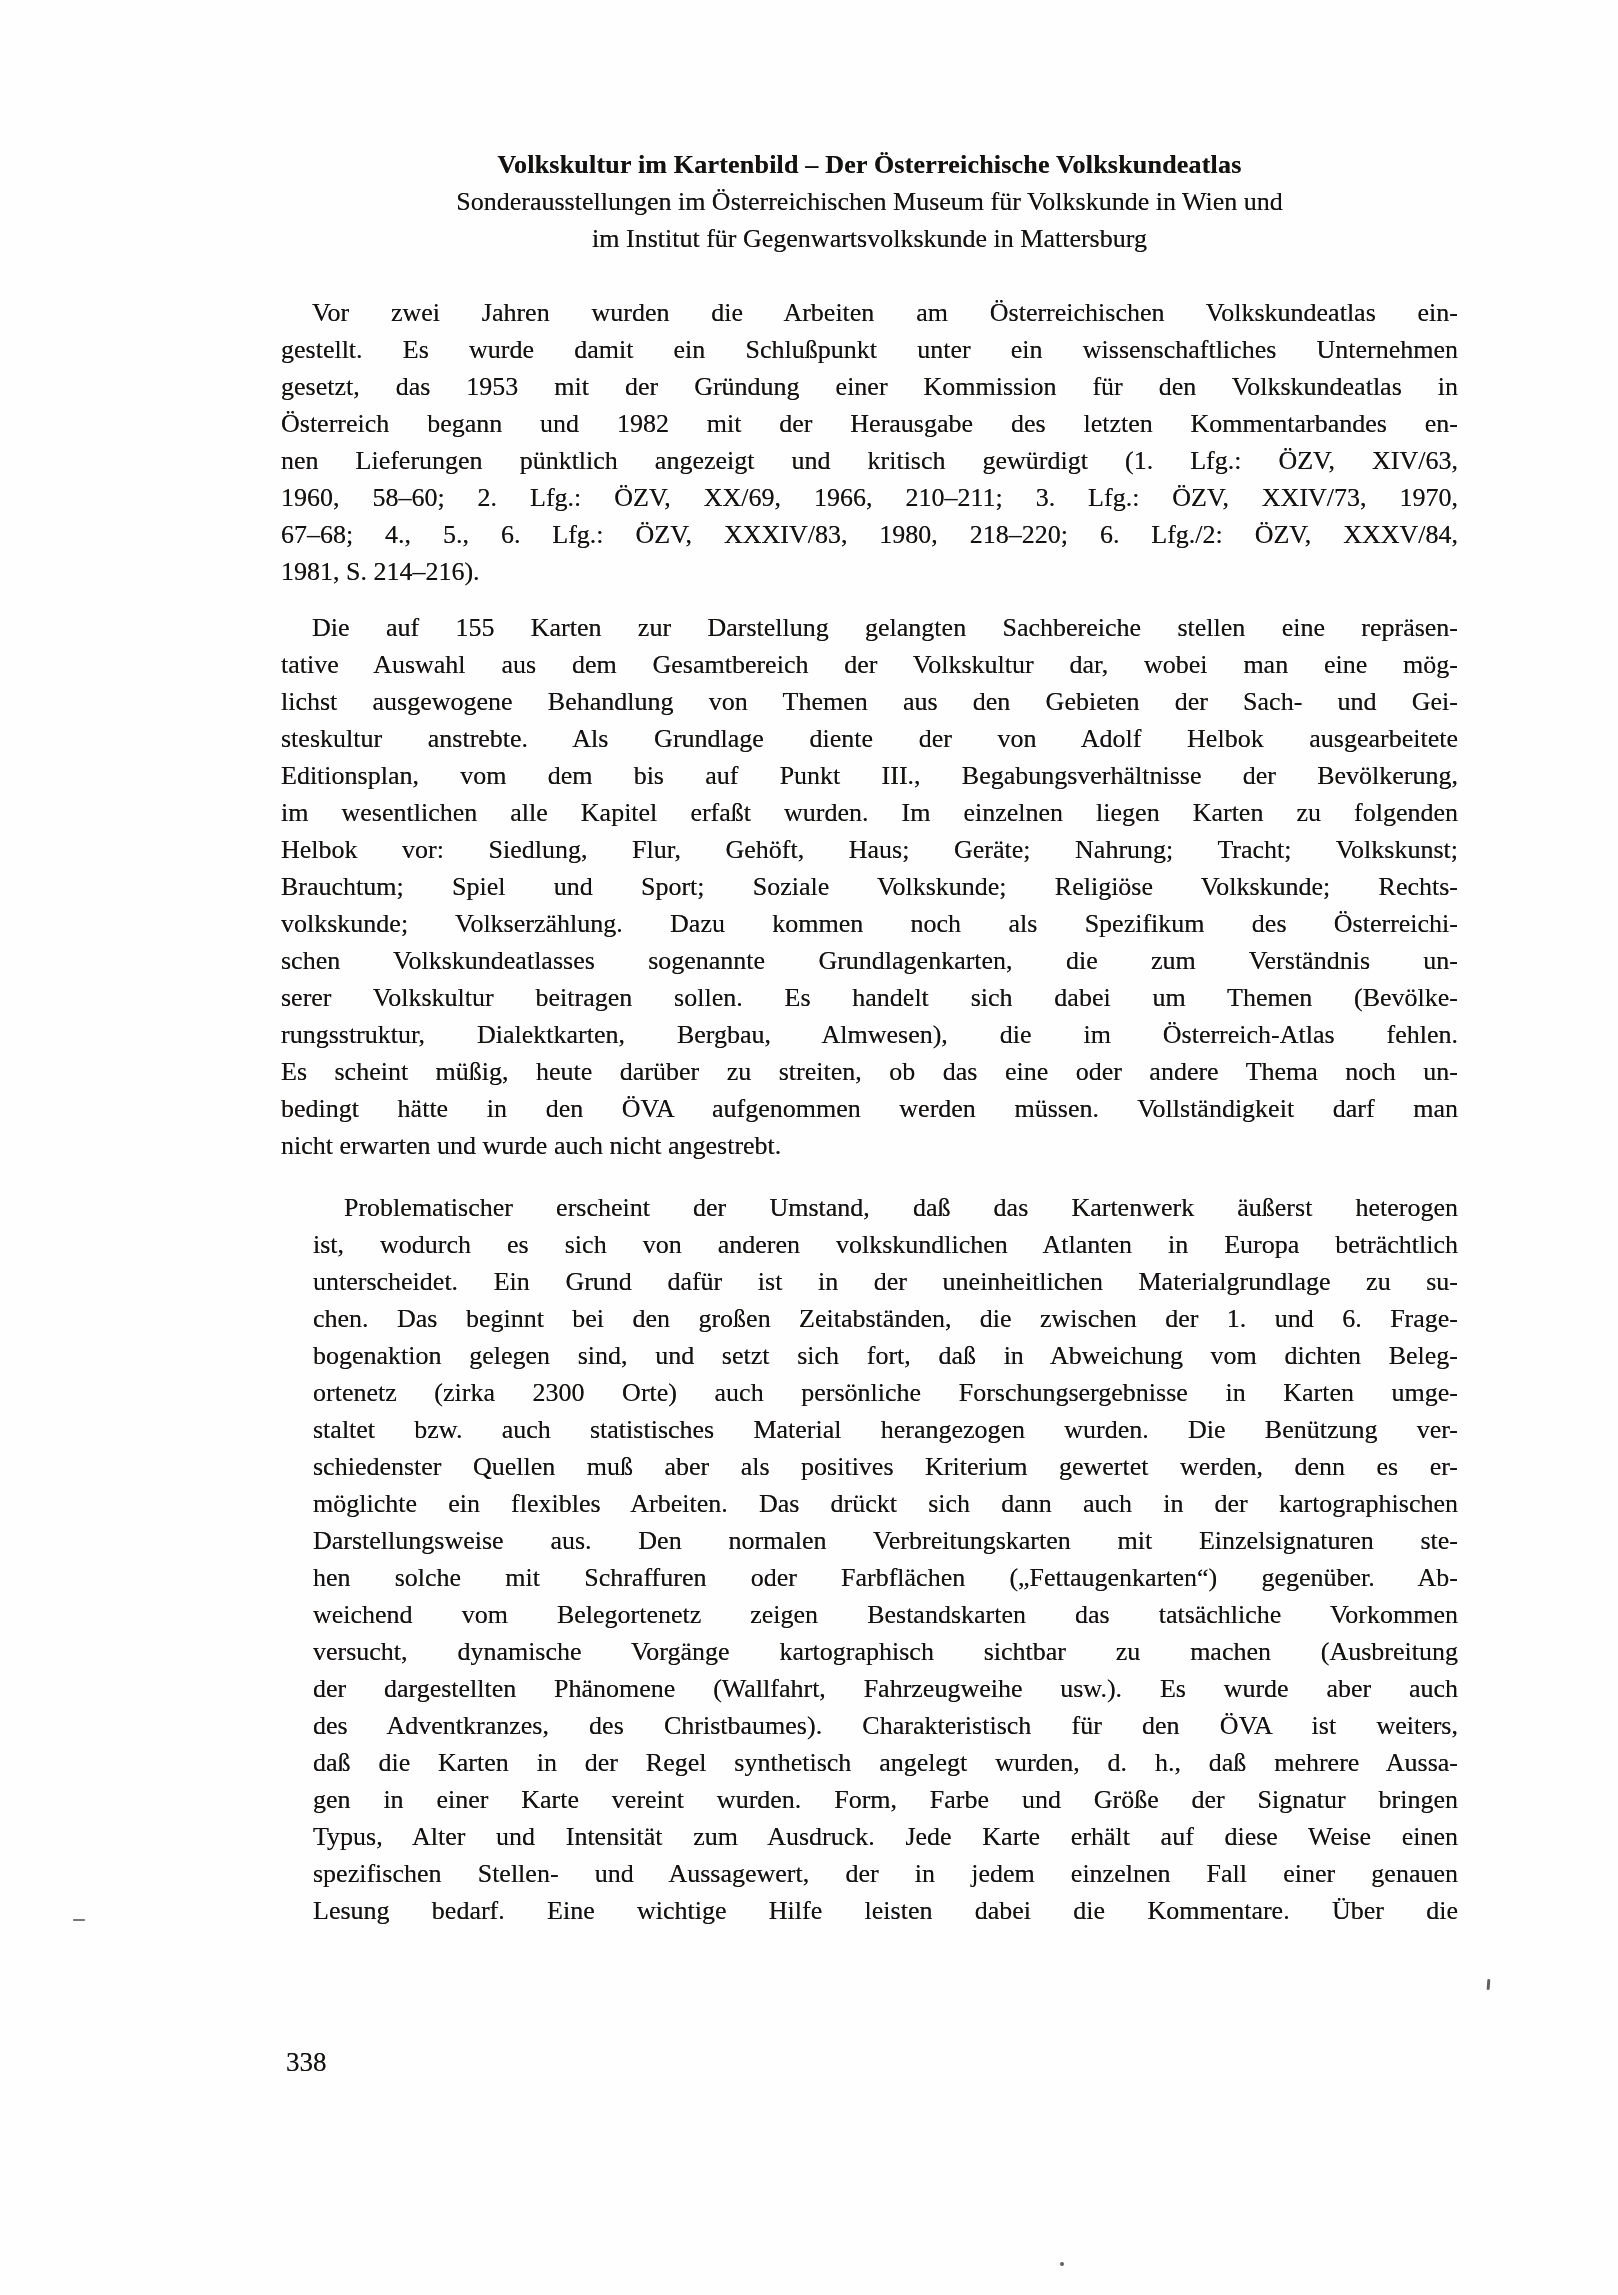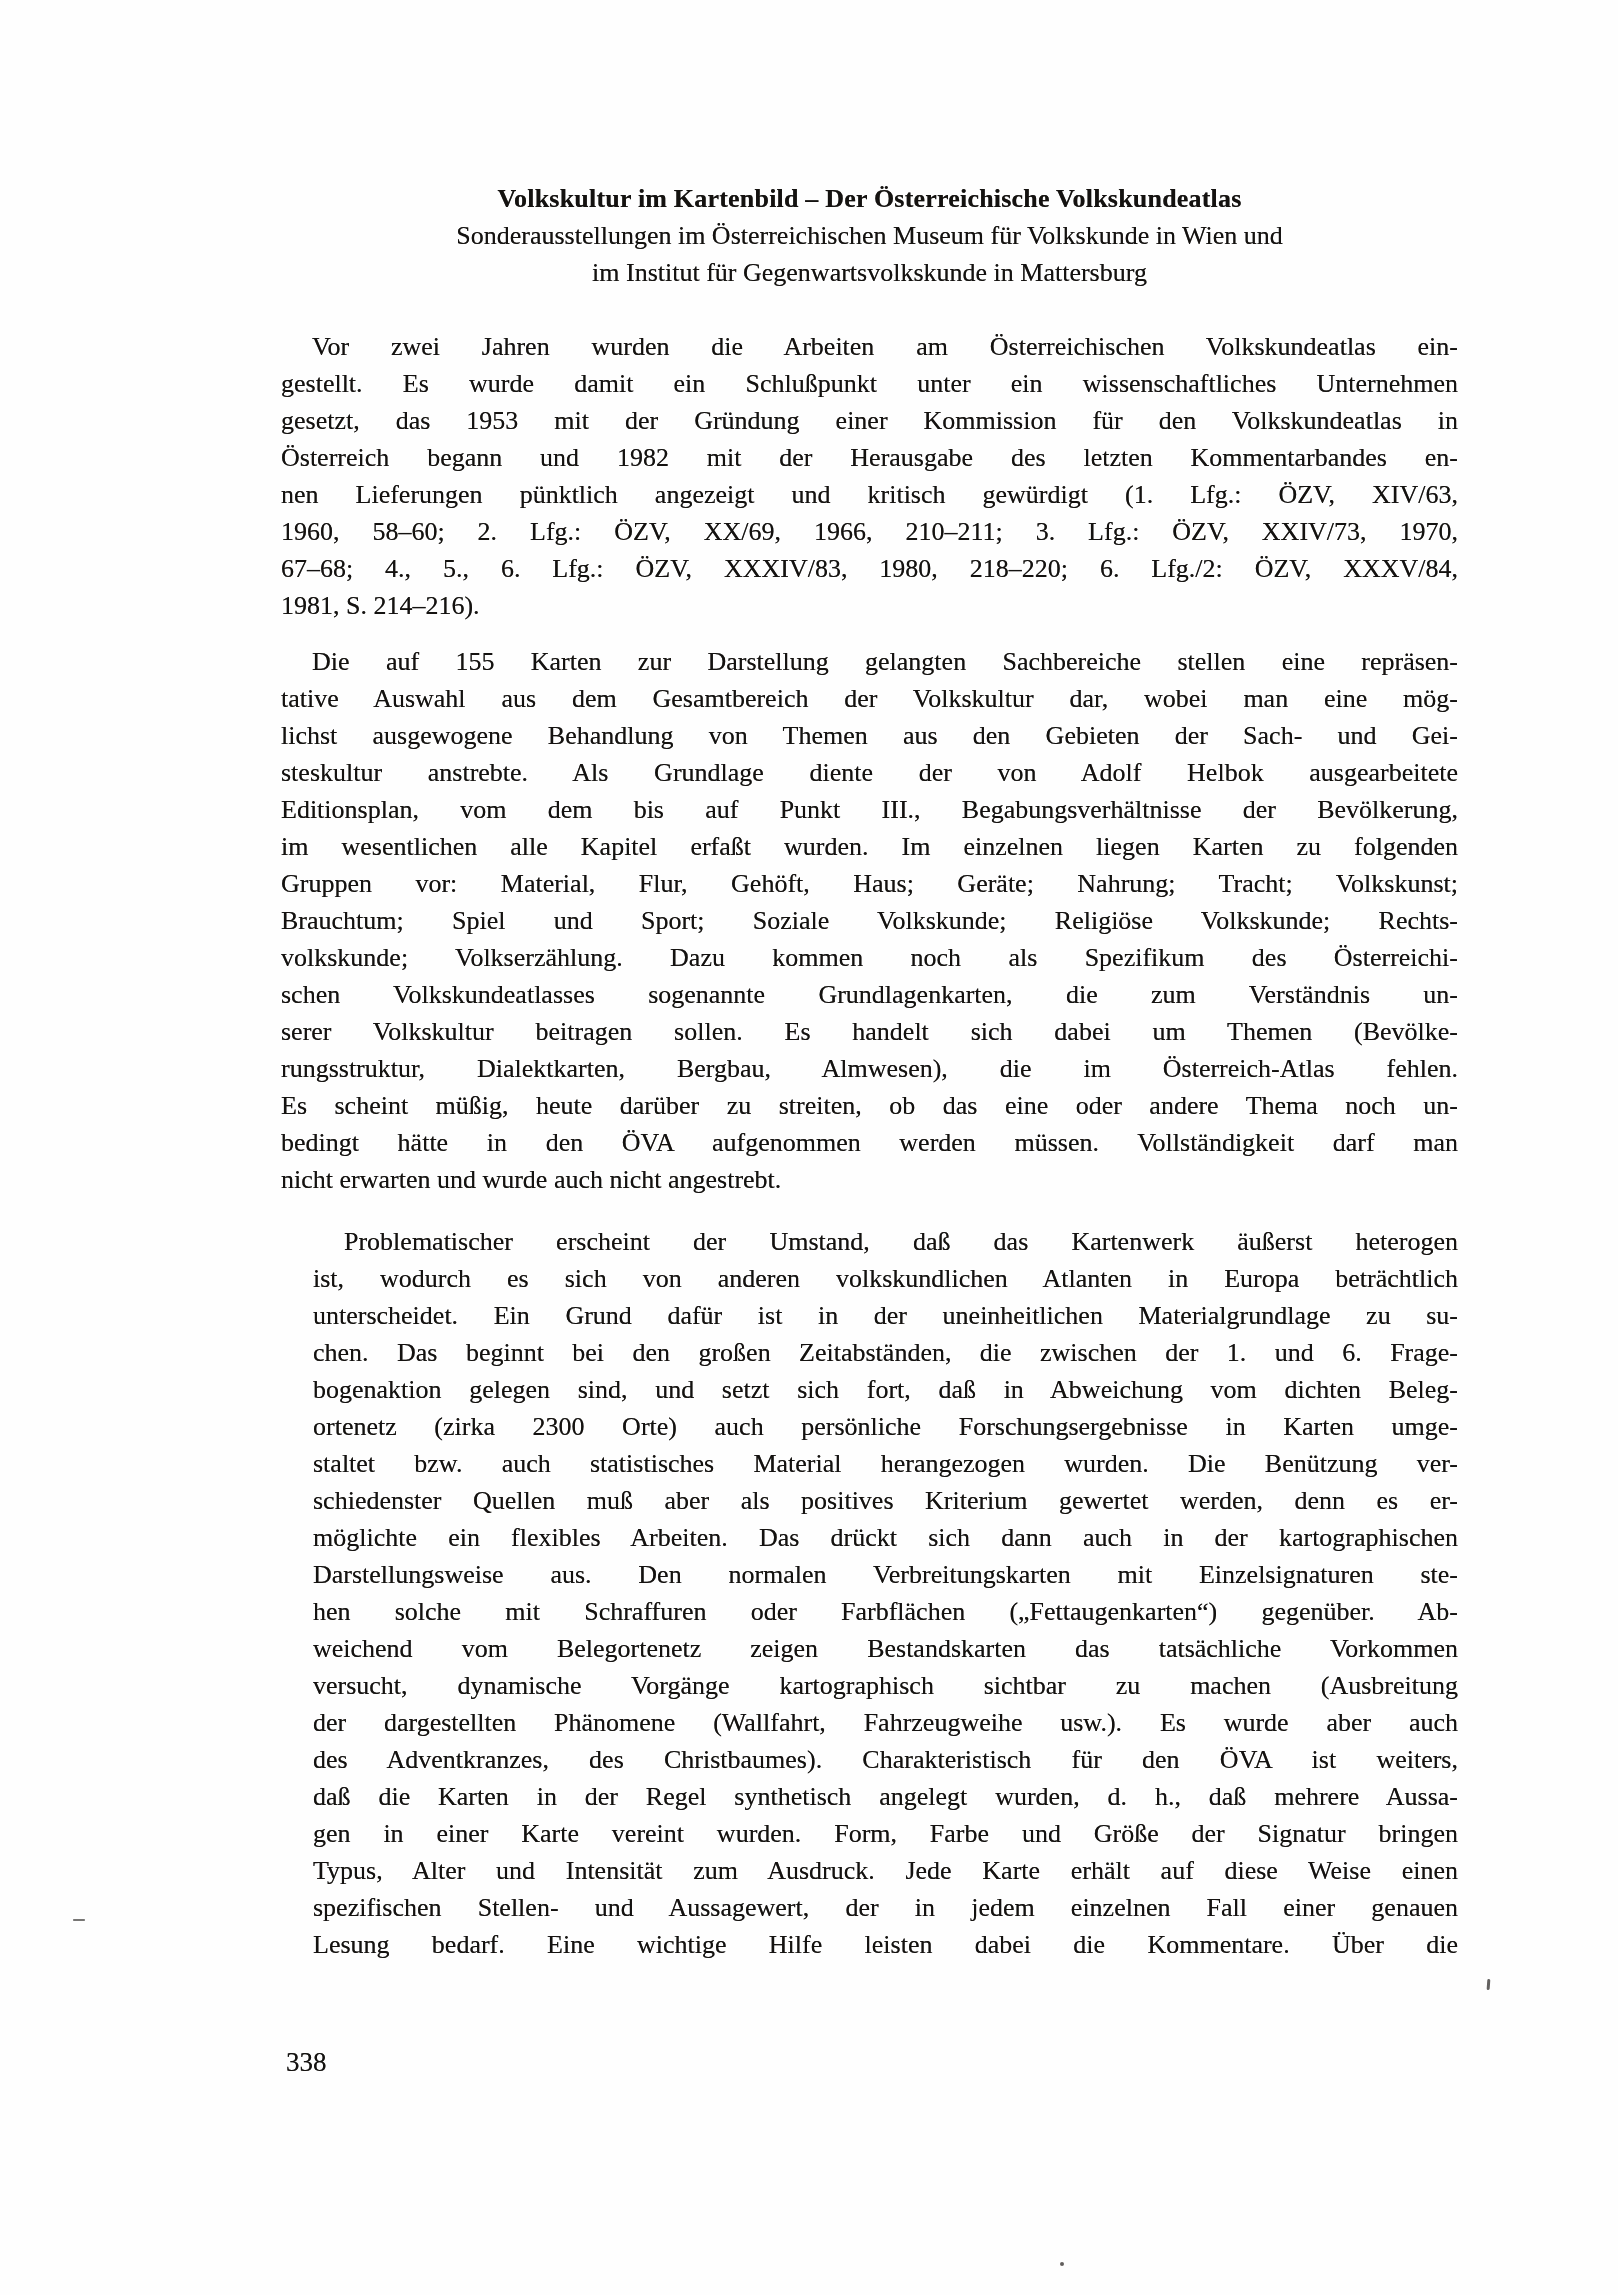--- a/index.html
+++ b/index.html
@@ -17,21 +17,21 @@
   }
   .page {
     position: absolute;
     inset: 0;
     background: #fefefe;
     overflow: hidden;
   }
   .text-block {
     position: absolute;
     left: 281px;
-    top: 180px;
+    top: 146px;
     width: 1177px;
     font-size: 26px;
     line-height: 37px;
     text-shadow: 0 0 0.6px rgba(20,18,16,0.65);
   }
   .title-line {
     text-align: center;
     font-weight: bold;
     letter-spacing: 0.2px;
   }
@@ -111,21 +111,21 @@
           <div class="line">67–68; 4., 5., 6. Lfg.: ÖZV, XXXIV/83, 1980, 218–220; 6. Lfg./2: ÖZV, XXXV/84,</div>
           <div class="line no-stretch">1981, S. 214–216).</div>
         </div>
         <div class="paragraph">
           <div class="line first">Die auf 155 Karten zur Darstellung gelangten Sachbereiche stellen eine repräsen-</div>
           <div class="line">tative Auswahl aus dem Gesamtbereich der Volkskultur dar, wobei man eine mög-</div>
           <div class="line">lichst ausgewogene Behandlung von Themen aus den Gebieten der Sach- und Gei-</div>
           <div class="line">steskultur anstrebte. Als Grundlage diente der von Adolf Helbok ausgearbeitete</div>
           <div class="line">Editionsplan, vom dem bis auf Punkt III., Begabungsverhältnisse der Bevölkerung,</div>
           <div class="line">im wesentlichen alle Kapitel erfaßt wurden. Im einzelnen liegen Karten zu folgenden</div>
-          <div class="line">Gruppen vor: Material, Flur, Gehöft, Haus; Geräte; Nahrung; Tracht; Volkskunst;</div>
+          <div class="line">Helbok vor: Siedlung, Flur, Gehöft, Haus; Geräte; Nahrung; Tracht; Volkskunst;</div>
           <div class="line">Brauchtum; Spiel und Sport; Soziale Volkskunde; Religiöse Volkskunde; Rechts-</div>
           <div class="line">volkskunde; Volkserzählung. Dazu kommen noch als Spezifikum des Österreichi-</div>
           <div class="line">schen Volkskundeatlasses sogenannte Grundlagenkarten, die zum Verständnis un-</div>
           <div class="line">serer Volkskultur beitragen sollen. Es handelt sich dabei um Themen (Bevölke-</div>
           <div class="line">rungsstruktur, Dialektkarten, Bergbau, Almwesen), die im Österreich-Atlas fehlen.</div>
           <div class="line">Es scheint müßig, heute darüber zu streiten, ob das eine oder andere Thema noch un-</div>
           <div class="line">bedingt hätte in den ÖVA aufgenommen werden müssen. Vollständigkeit darf man</div>
           <div class="line no-stretch">nicht erwarten und wurde auch nicht angestrebt.</div>
         </div>
         <div class="paragraph">

